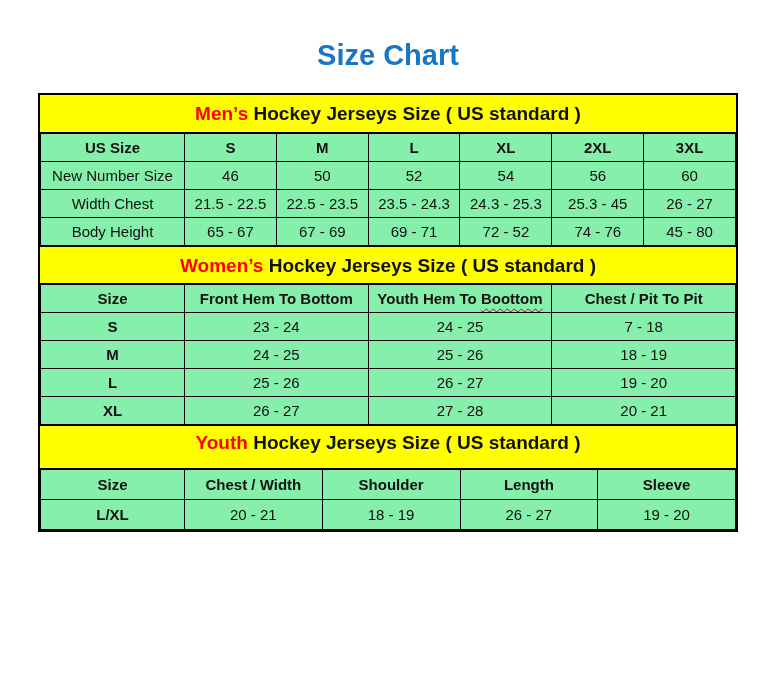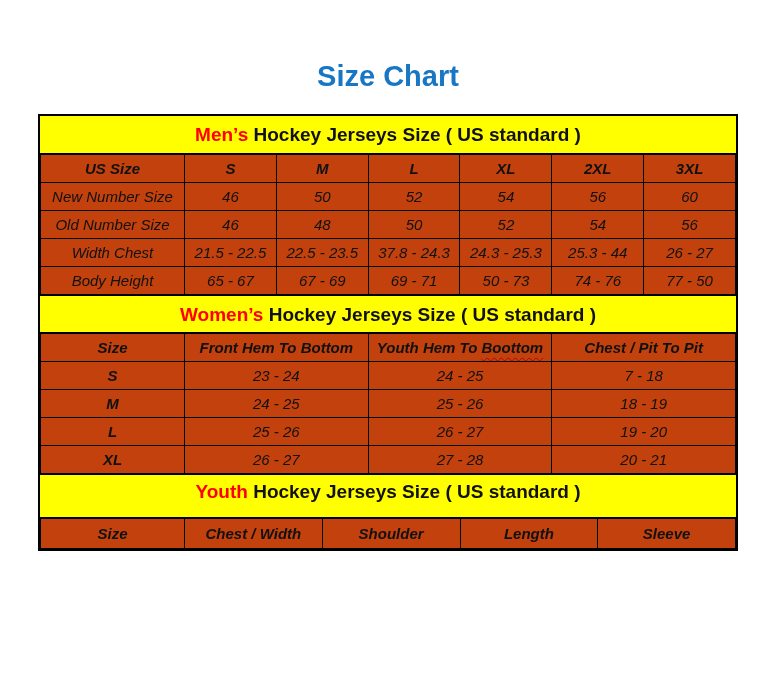--- a/index.html
+++ b/index.html
@@ -7,51 +7,50 @@
   body {
     width: 776px; height: 692px;
     background: #ffffff;
     font-family: "Liberation Sans", sans-serif;
     color: #111111;
     position: relative;
     overflow: hidden;
   }
   .page-title {
     margin: 0;
-    padding-top: 60px;
+    padding-top: 39px;
     text-align: center;
     font-size: 29px;
     font-weight: 700;
     color: #1777c4;
   }
   .sizechart {
     width: 700px;
     margin: 21px 0 0 38px;
     border: 2px solid #000000;
-    background: #c2410c;
+    background: #86efac;
   }
   .band {
     background: #ffff00;
     text-align: center;
     font-weight: 700;
     font-size: 19px;
     height: 38px;
     line-height: 38px;
     border-top: 1px solid #000000;
     border-bottom: 1px solid #000000;
     white-space: pre;
   }
   .band:first-child { border-top: none; }
   .band .red { color: #ff0000; }
   .band-youth { height: 44px; line-height: 33px; }
   table {
     border-collapse: collapse;
     width: 100%;
     table-layout: fixed;
-    font-style: italic;
   }
   th, td {
     border: 1px solid #000000;
     text-align: center;
     vertical-align: middle;
     font-size: 15px;
     height: 28px;
     padding: 0 2px;
     overflow: hidden;
   }
@@ -96,45 +95,36 @@
       <tr>
         <td class="rowlabel">New Number Size</td>
         <td>46</td>
         <td>50</td>
         <td>52</td>
         <td>54</td>
         <td>56</td>
         <td>60</td>
       </tr>
       <tr>
-        <td class="rowlabel">Old Number Size</td>
-        <td>46</td>
-        <td>48</td>
-        <td>50</td>
-        <td>52</td>
-        <td>54</td>
-        <td>56</td>
-      </tr>
-      <tr>
         <td class="rowlabel">Width Chest</td>
         <td>21.5 - 22.5</td>
         <td>22.5 - 23.5</td>
-        <td>37.8 - 24.3</td>
+        <td>23.5 - 24.3</td>
         <td>24.3 - 25.3</td>
-        <td>25.3 - 44</td>
+        <td>25.3 - 45</td>
         <td>26 - 27</td>
       </tr>
       <tr>
         <td class="rowlabel">Body Height</td>
         <td>65 - 67</td>
         <td>67 - 69</td>
         <td>69 - 71</td>
-        <td>50 - 73</td>
+        <td>72 - 52</td>
         <td>74 - 76</td>
-        <td>77 - 50</td>
+        <td>45 - 80</td>
       </tr>
     </tbody>
   </table>
 
   <div class="band"><span class="red">Women’s</span><span> Hockey Jerseys Size ( US standard )</span></div>
 
   <table class="womens">
     <colgroup>
         <col class="label-col">
         <col span="3">
@@ -181,16 +171,23 @@
         <col span="4">
       </colgroup>
     <tbody>
       <tr>
         <th>Size</th>
         <th>Chest / Width</th>
         <th>Shoulder</th>
         <th>Length</th>
         <th>Sleeve</th>
       </tr>
+      <tr>
+        <td class="rowlabel">L/XL</td>
+        <td>20 - 21</td>
+        <td>18 - 19</td>
+        <td>26 - 27</td>
+        <td>19 - 20</td>
+      </tr>
     </tbody>
   </table>
 
 </div>
 
 </body></html>

